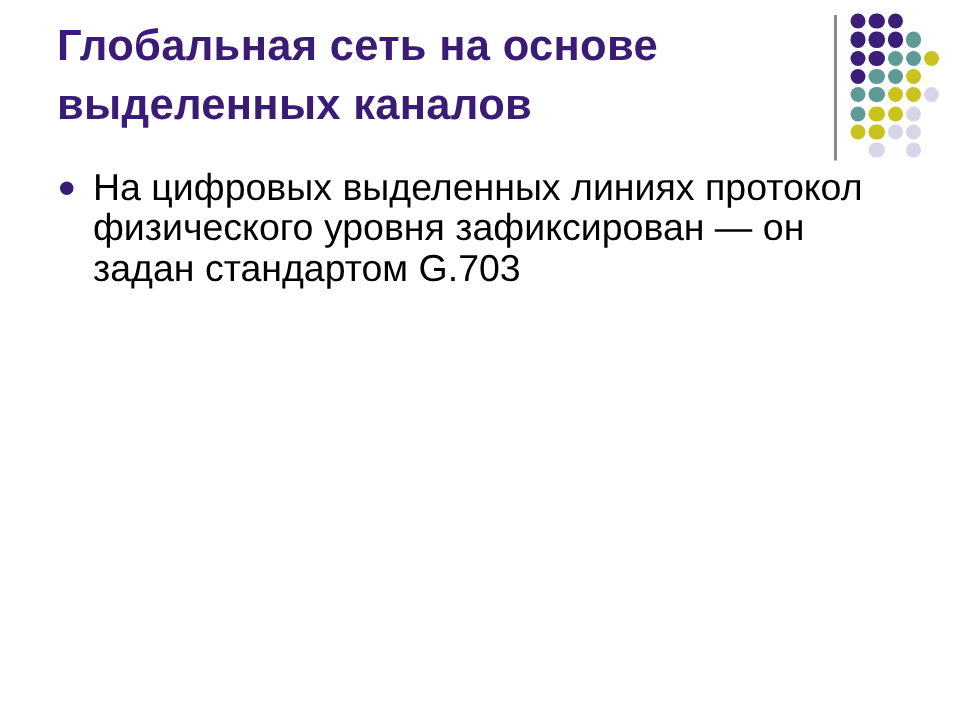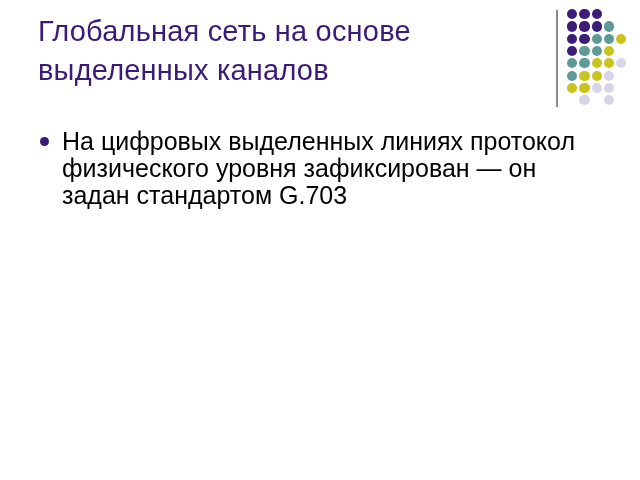--- a/index.html
+++ b/index.html
@@ -11,21 +11,21 @@
   }
   .slide { position: absolute; inset: 0; }
 
   .slide-title {
     position: absolute;
     left: 38px; top: 12px;
     width: 482px;
     margin: 0;
     font-size: 29px;
     line-height: 39px;
-    font-weight: normal;
+    font-weight: bold;
     letter-spacing: 0.2px;
     color: var(--title-color, #3A1B75);
   }
 
   .divider-line {
     position: absolute;
     left: 556px; top: 10px;
     width: 2px; height: 97px;
     background: var(--line-color, #8A8A8A);
   }
@@ -38,21 +38,21 @@
     grid-auto-rows: 12.3px;
   }
   .dots-decoration .dot {
     width: 10.2px; height: 10.2px;
     border-radius: 50%;
     justify-self: center; align-self: center;
   }
 
   .bullet-list {
     position: absolute;
-    left: 38px; top: 128px;
+    left: 38px; top: 112px;
     width: 564px;
     margin: 0; padding: 0;
     list-style: none;
     font-size: 25px;
     line-height: 27px;
     color: var(--body-color, #000000);
   }
   .bullet-list li {
     position: relative;
     padding-left: 24px;

